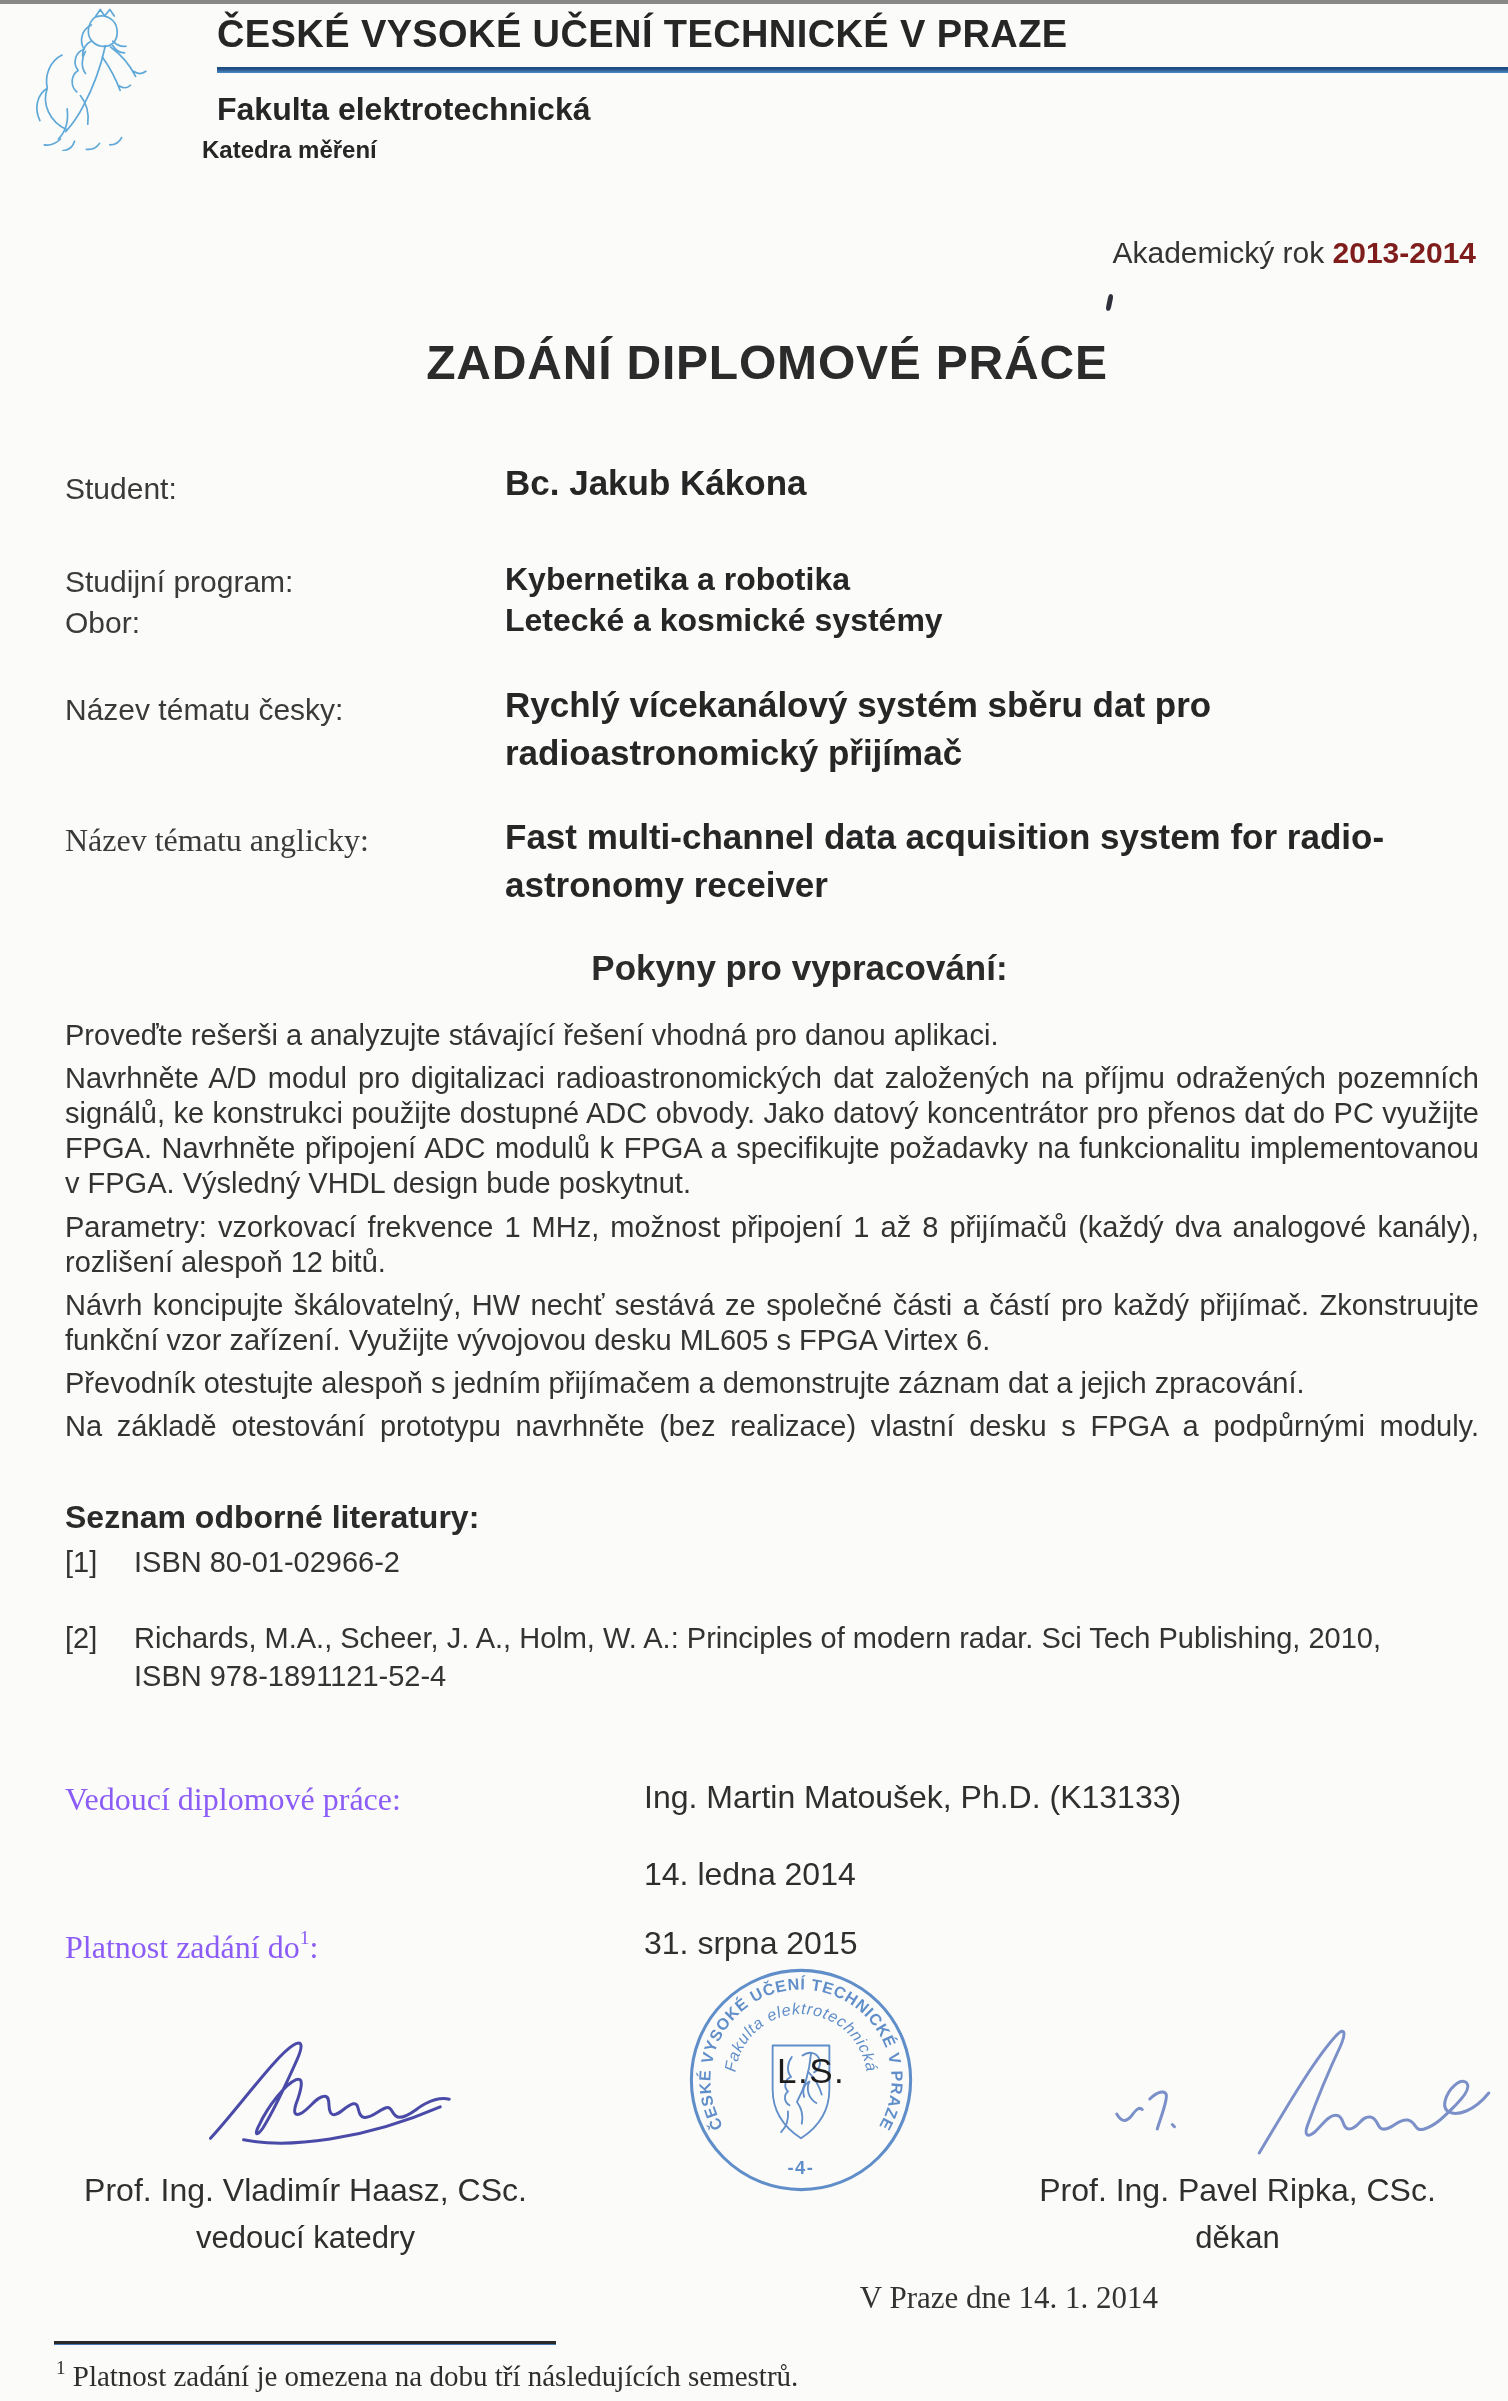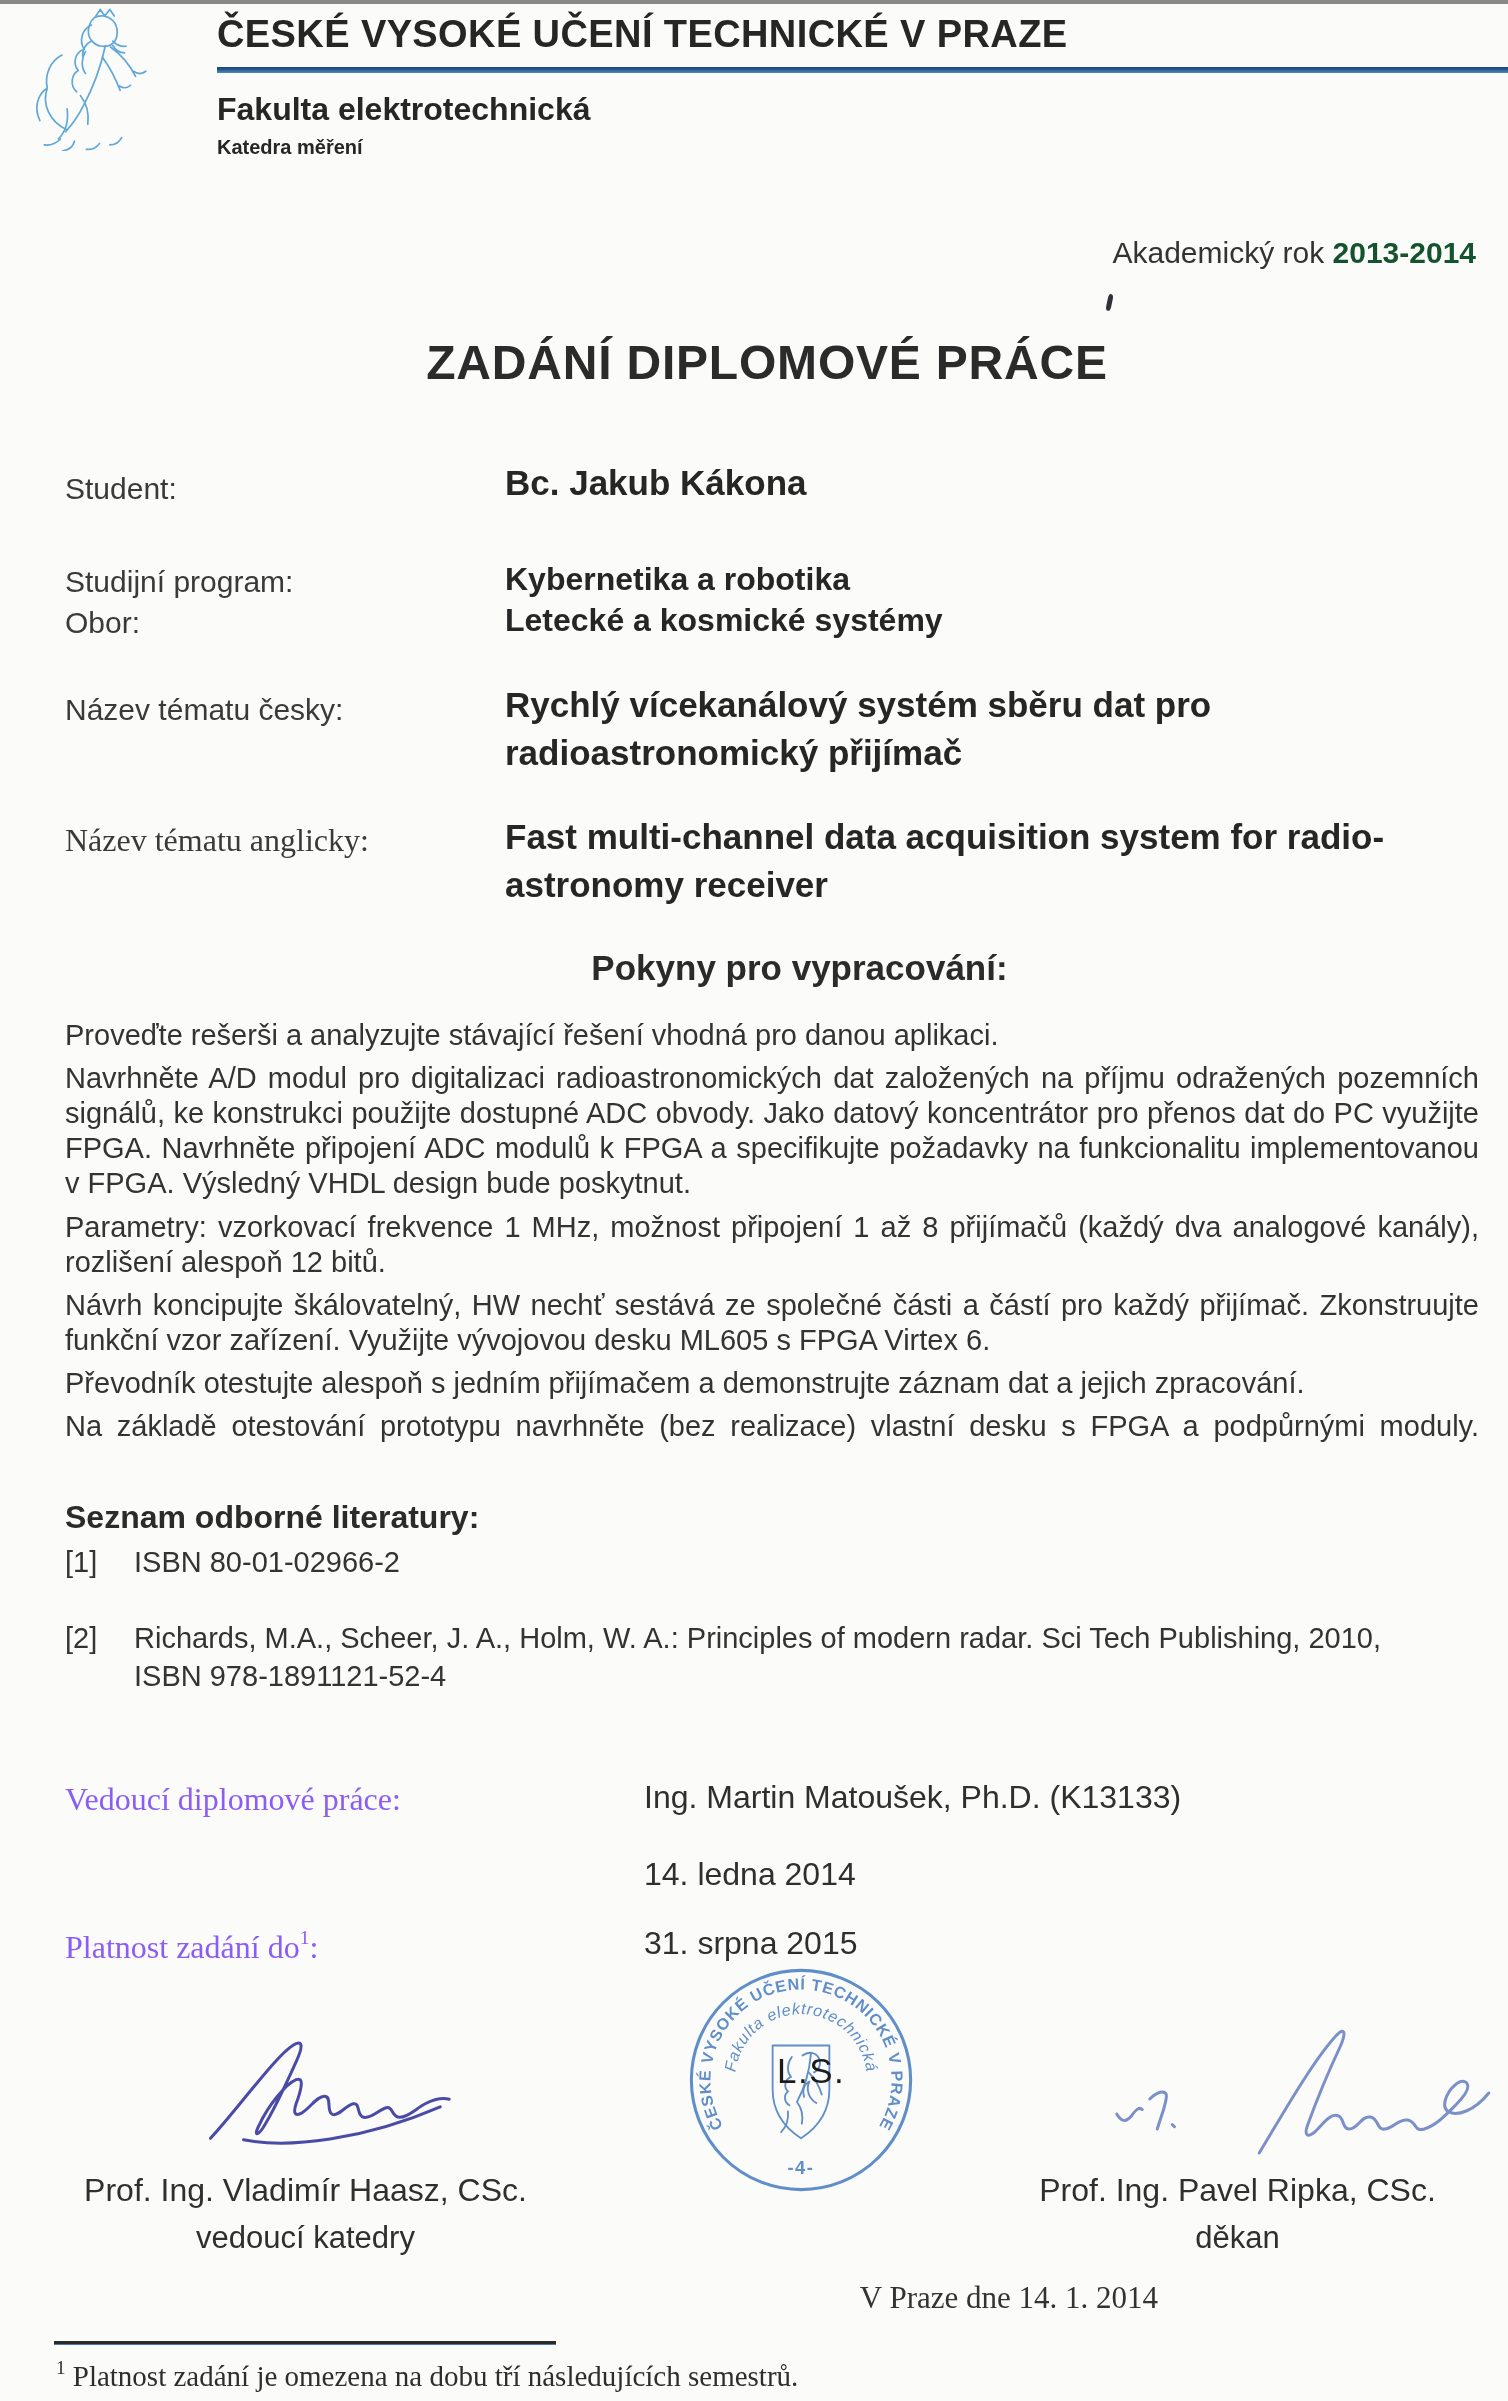--- a/index.html
+++ b/index.html
@@ -6,24 +6,24 @@
   .page{
     position:relative;width:1509px;height:2401px;margin:4px auto;
     background:#fbfbf9;color:#2f2f2f;overflow:hidden;
     font-family:"Liberation Sans","DejaVu Sans",sans-serif;
   }
   
   .logo{position:absolute;left:9px;top:3px;width:184px;height:144px;}
   .u-title{position:absolute;left:217px;top:9px;font-size:38px;font-weight:bold;letter-spacing:0.4px;color:#262626;white-space:nowrap;}
   .hdr-rule{position:absolute;left:217px;top:63px;width:1291px;height:6px;background:linear-gradient(180deg,#1f4f82 30%,#4e8ac6);}
   .fac{position:absolute;left:217px;top:87px;font-size:32px;font-weight:bold;color:#262626;}
-  .dep{position:absolute;left:217px;top:132px;font-size:20px;font-weight:bold;color:#262626;}
+  .dep{position:absolute;left:202px;top:132px;font-size:24px;font-weight:bold;color:#262626;}
   
   .acad{position:absolute;top:232px;right:33px;font-size:30px;color:#333;white-space:nowrap;}
-  .acad b{font-weight:bold;color:#14532d;}
+  .acad b{font-weight:bold;color:#7f1d1d;}
   .scan-mark{position:absolute;left:1107px;top:290px;width:5.3px;height:17.3px;background:#30303c;border-radius:3px/6px;transform:rotate(12deg);}
   .doc-title{position:absolute;left:0;top:331px;width:1534px;text-align:center;font-size:48px;font-weight:bold;color:#2b2b2b;letter-spacing:0.8px;}
   
   .lbl{position:absolute;left:65px;font-size:30px;color:#3a3a3a;white-space:nowrap;}
   .lbl-serif{font-family:"Liberation Serif","DejaVu Serif",serif;font-size:32px;}
   .val{position:absolute;left:505px;font-weight:bold;color:#262626;white-space:nowrap;}
   .val-student{top:459px;font-size:35px;}
   .val-mid{font-size:32px;}
   .val-topic{font-size:35px;line-height:48px;white-space:normal;}
   

